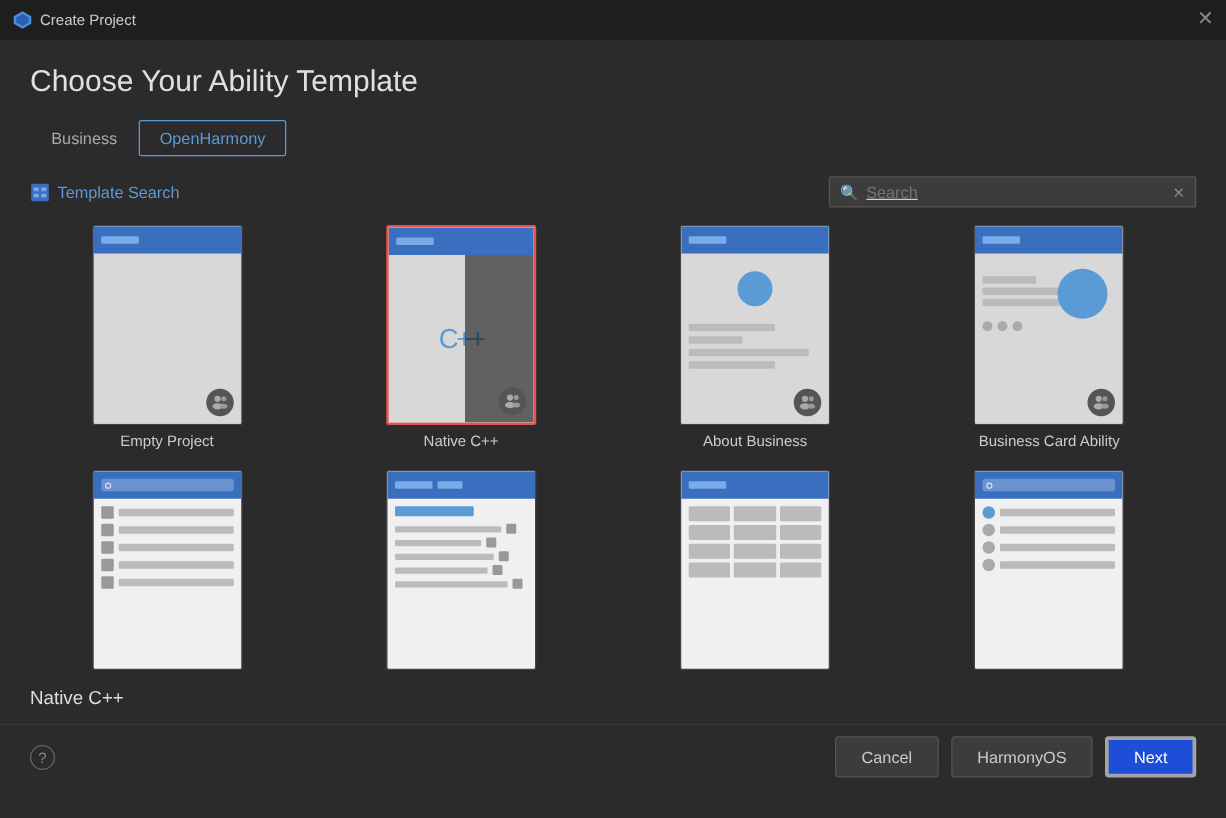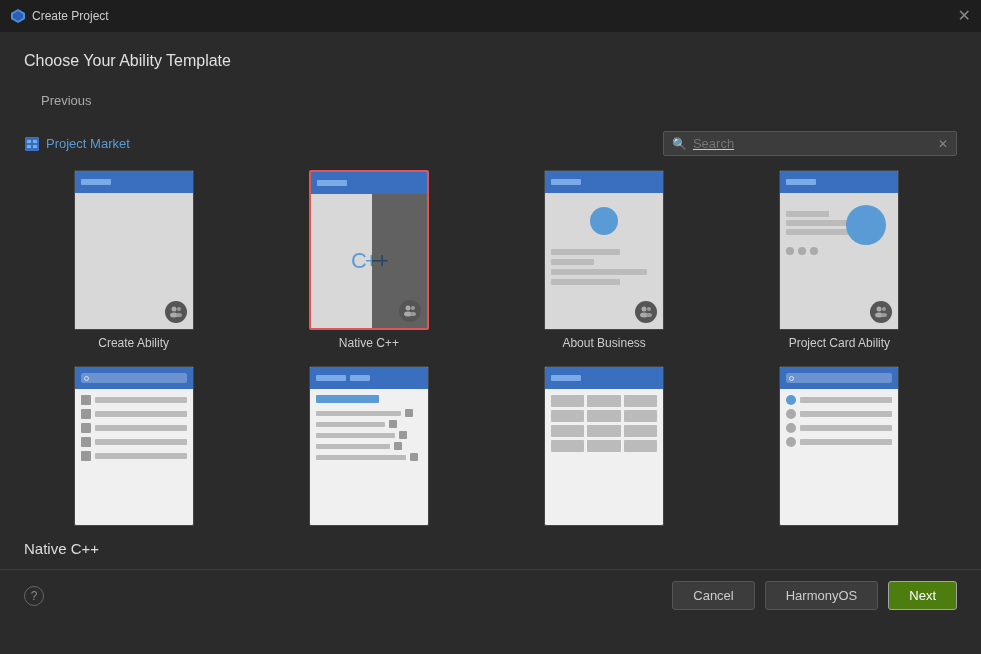--- a/index.html
+++ b/index.html
@@ -47,21 +47,21 @@
       cursor: pointer;
       line-height: 1;
     }
     .content {
       flex: 1;
       display: flex;
       flex-direction: column;
       padding: 20px 24px 0 24px;
     }
     .page-title {
-      font-size: 16px;
+      font-size: 24px;
       color: #e0e0e0;
       font-weight: 400;
       margin-bottom: 16px;
     }
     .tabs {
       display: flex;
       gap: 0;
       margin-bottom: 16px;
       border-bottom: none;
     }
@@ -396,23 +396,23 @@
       background: #3c3c3c;
       color: #ccc;
       border: 1px solid #555;
     }
     .btn-prev {
       background: #3c3c3c;
       color: #ccc;
       border: 1px solid #555;
     }
     .btn-next {
-      background: #4d7c0f;
+      background: #1d4ed8;
       color: #fff;
-      border: 1px solid #a3a3a3;
+      border: 3px solid #a3a3a3;
     }
     .card-lines-group {
       display: flex;
       flex-direction: column;
       gap: 4px;
       padding: 4px 0;
     }
   </style>
 </head>
 <body>
@@ -427,33 +427,34 @@
       </svg>
       <span class="titlebar-title">Create Project</span>
     </div>
     <span class="titlebar-close">✕</span>
   </div>
 
   <div class="content">
     <div class="page-title">Choose Your Ability Template</div>
 
     <div class="tabs">
-      <div class="tab">Previous</div>
+      <div class="tab">Business</div>
+      <div class="tab active">OpenHarmony</div>
     </div>
 
     <div class="template-header">
       <div class="template-market-label">
         <svg width="16" height="16" viewBox="0 0 16 16">
           <rect x="1" y="1" width="14" height="14" rx="1" fill="#3a6fbf"></rect>
           <rect x="3" y="4" width="4" height="3" rx="0.5" fill="#7aaae8"></rect>
           <rect x="9" y="4" width="4" height="3" rx="0.5" fill="#7aaae8"></rect>
           <rect x="3" y="9" width="4" height="3" rx="0.5" fill="#7aaae8"></rect>
           <rect x="9" y="9" width="4" height="3" rx="0.5" fill="#7aaae8"></rect>
         </svg>
-        <span>Project Market</span>
+        <span>Template Search</span>
       </div>
       <div class="search-box">
         <span class="search-icon">🔍</span>
         <input class="search-input" type="text" placeholder="Search" style="">
         <span class="search-clear">✕</span>
       </div>
     </div>
 
     <div class="templates-scroll-area">
       <div class="templates-grid-container">
@@ -468,21 +469,21 @@
                 <div class="template-badge">
                   <svg width="14" height="14" viewBox="0 0 14 14">
                     <circle cx="5" cy="4" r="2.5" fill="#aaa"></circle>
                     <ellipse cx="5" cy="10" rx="4" ry="2.5" fill="#aaa"></ellipse>
                     <circle cx="10" cy="4" r="2" fill="#999"></circle>
                     <ellipse cx="10" cy="10" rx="3" ry="2" fill="#999"></ellipse>
                   </svg>
                 </div>
               </div>
             </div>
-            <div class="template-name">Create Ability</div>
+            <div class="template-name">Empty Project</div>
           </div>
 
           <div class="template-item">
             <div class="template-card selected">
               <div class="card-header">
                 <div class="card-header-bar"></div>
               </div>
               <div class="card-body">
                 <div style="display:flex;align-items:center;justify-content:center;height:100%;">
                   <span style="color:#5b9bd5;font-size:22px;font-weight:300;letter-spacing:-2px;">C++</span>
@@ -547,21 +548,21 @@
                 <div class="template-badge">
                   <svg width="14" height="14" viewBox="0 0 14 14">
                     <circle cx="5" cy="4" r="2.5" fill="#aaa"></circle>
                     <ellipse cx="5" cy="10" rx="4" ry="2.5" fill="#aaa"></ellipse>
                     <circle cx="10" cy="4" r="2" fill="#999"></circle>
                     <ellipse cx="10" cy="10" rx="3" ry="2" fill="#999"></ellipse>
                   </svg>
                 </div>
               </div>
             </div>
-            <div class="template-name">Project Card Ability</div>
+            <div class="template-name">Business Card Ability</div>
           </div>
 
           <div class="template-item">
             <div class="template-card">
               <div class="search-card-header">
                 <div class="search-bar-mini">
                   <div class="search-dot"></div>
                 </div>
               </div>
               <div class="list-card-body">

